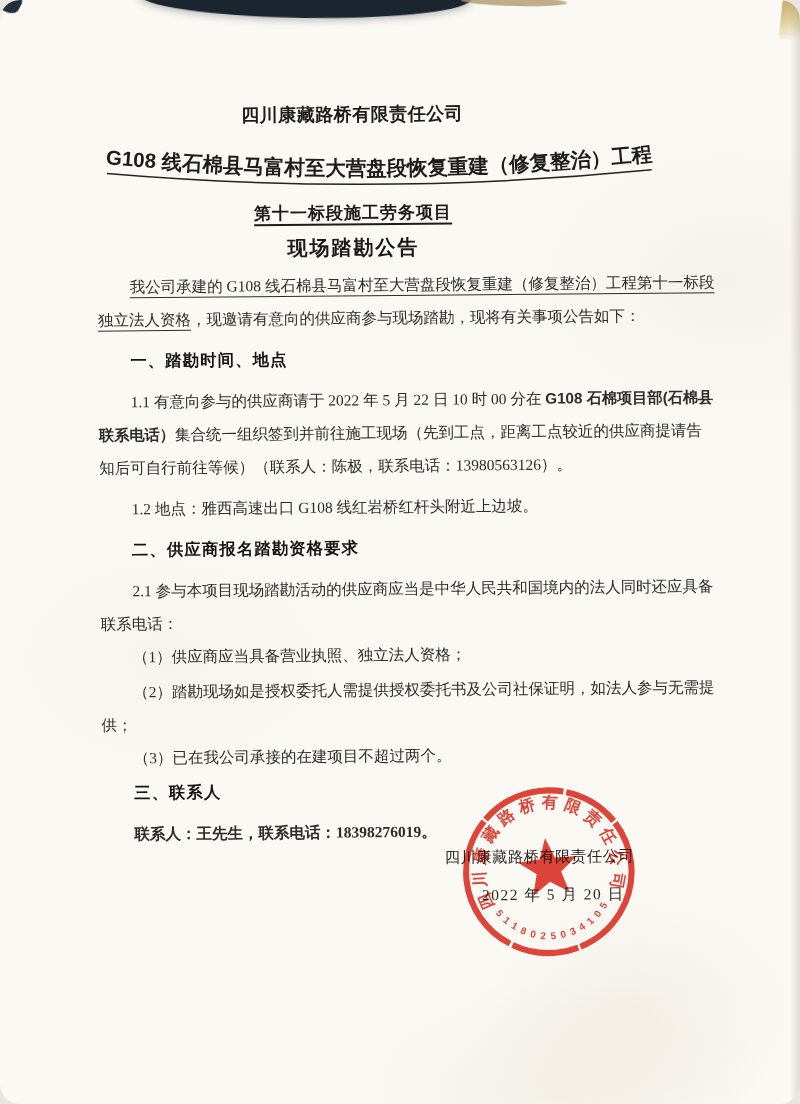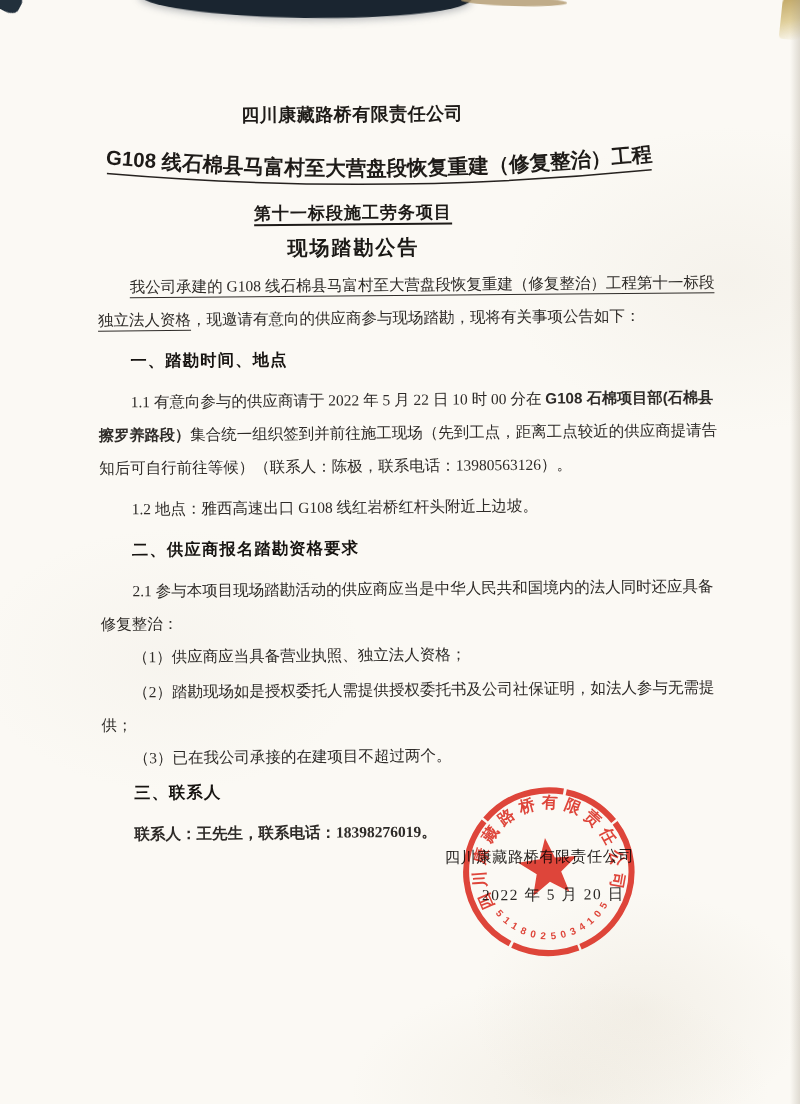--- a/index.html
+++ b/index.html
@@ -10,20 +10,21 @@
   }
   .page{
     position:relative;width:800px;height:1104px;overflow:hidden;
     color:#2d2a27;
     background:
       radial-gradient(240px 170px at 640px 1010px, rgba(203,191,168,.16), transparent 70%),
       radial-gradient(320px 220px at 730px 280px, rgba(208,198,180,.13), transparent 70%),
       radial-gradient(280px 190px at 170px 660px, rgba(206,196,180,.09), transparent 70%),
       radial-gradient(300px 160px at 560px 1090px, rgba(198,186,160,.14), transparent 70%),
       #fbf9f4;
+    border-radius: 20px;
   }
   
   .shadow-top{
     position:absolute;left:138px;top:-26px;width:334px;height:44px;
     background:#1a2530;border-radius:50%;
     transform:rotate(.8deg);filter:blur(.6px);
     box-shadow:0 3px 7px rgba(90,96,108,.38);
   }
   .streak-tan{
     position:absolute;left:461px;top:-3px;width:106px;height:9px;
@@ -134,32 +135,32 @@
     <div id="doc-body">
         <div class="blk para">
           <div class="line ind"><span class="u">我公司承建的 G108 线石棉县马富村至大营盘段恢复重建（修复整治）工程第十一标段</span></div>
           <div class="line"><span class="u">独立法人资格</span><span>，现邀请有意向的供应商参与现场踏勘，现将有关事项公告如下：</span></div>
         </div>
         <div class="blk heading">
           <div class="line ind"><span>一、踏勘时间、地点</span></div>
         </div>
         <div class="blk para">
           <div class="line ind"><span>1.1 有意向参与的供应商请于 2022 年 5 月 22 日 10 时 00 分在 </span><span class="b">G108 石棉项目部(石棉县</span></div>
-          <div class="line"><span class="b">擦罗养路段）</span><span>集合统一组织签到并前往施工现场（先到工点，距离工点较近的供应商提请告</span></div>
+          <div class="line"><span class="b">联系电话）</span><span>集合统一组织签到并前往施工现场（先到工点，距离工点较近的供应商提请告</span></div>
           <div class="line"><span>知后可自行前往等候）（联系人：陈极，联系电话：13980563126）。</span></div>
         </div>
         <div class="blk para">
           <div class="line ind"><span>1.2 地点：雅西高速出口 G108 线红岩桥红杆头附近上边坡。</span></div>
         </div>
         <div class="blk heading">
           <div class="line ind"><span>二、供应商报名踏勘资格要求</span></div>
         </div>
         <div class="blk para">
           <div class="line ind"><span>2.1 参与本项目现场踏勘活动的供应商应当是中华人民共和国境内的法人同时还应具备</span></div>
-          <div class="line"><span>修复整治：</span></div>
+          <div class="line"><span>联系电话：</span></div>
         </div>
         <div class="blk para">
           <div class="line ind"><span>（1）供应商应当具备营业执照、独立法人资格；</span></div>
         </div>
         <div class="blk para">
           <div class="line ind"><span>（2）踏勘现场如是授权委托人需提供授权委托书及公司社保证明，如法人参与无需提</span></div>
           <div class="line"><span>供；</span></div>
         </div>
         <div class="blk para">
           <div class="line ind"><span>（3）已在我公司承接的在建项目不超过两个。</span></div>

